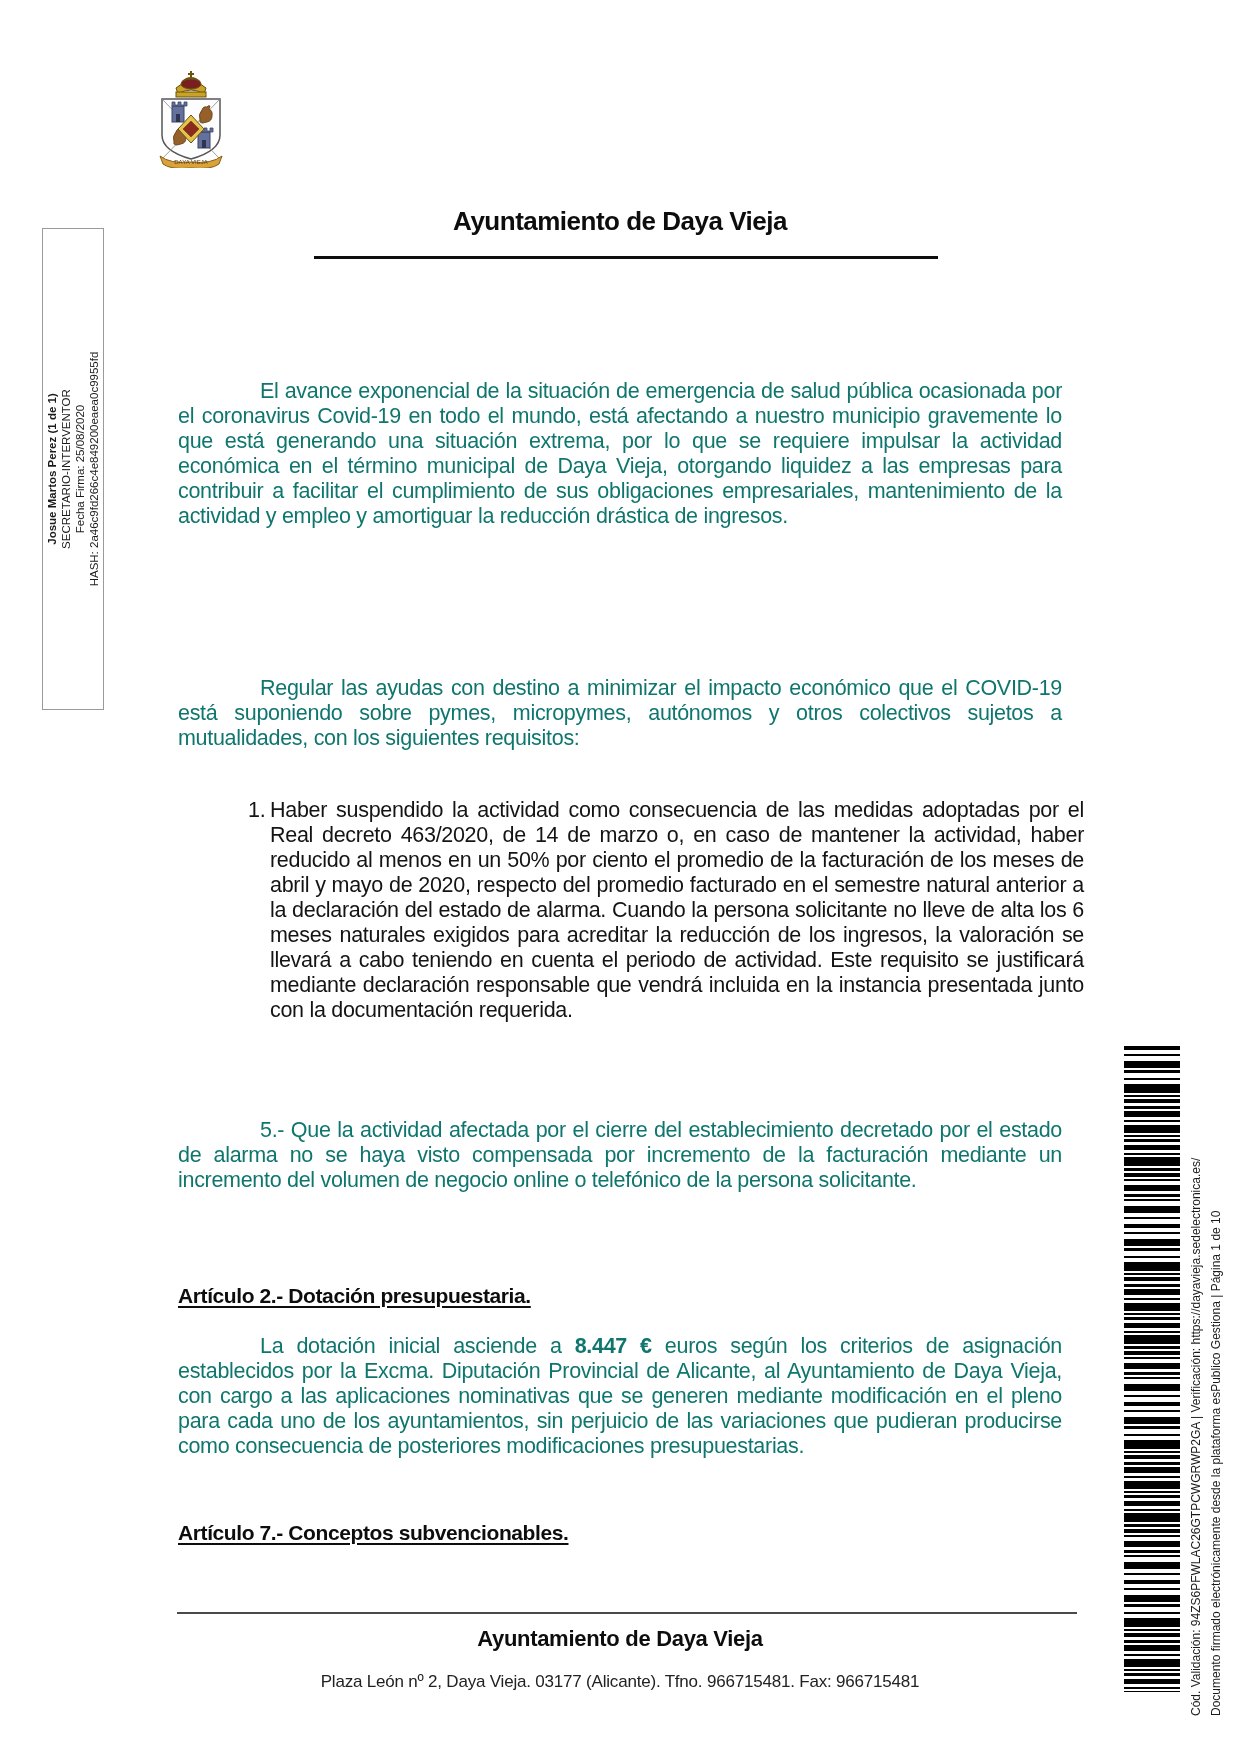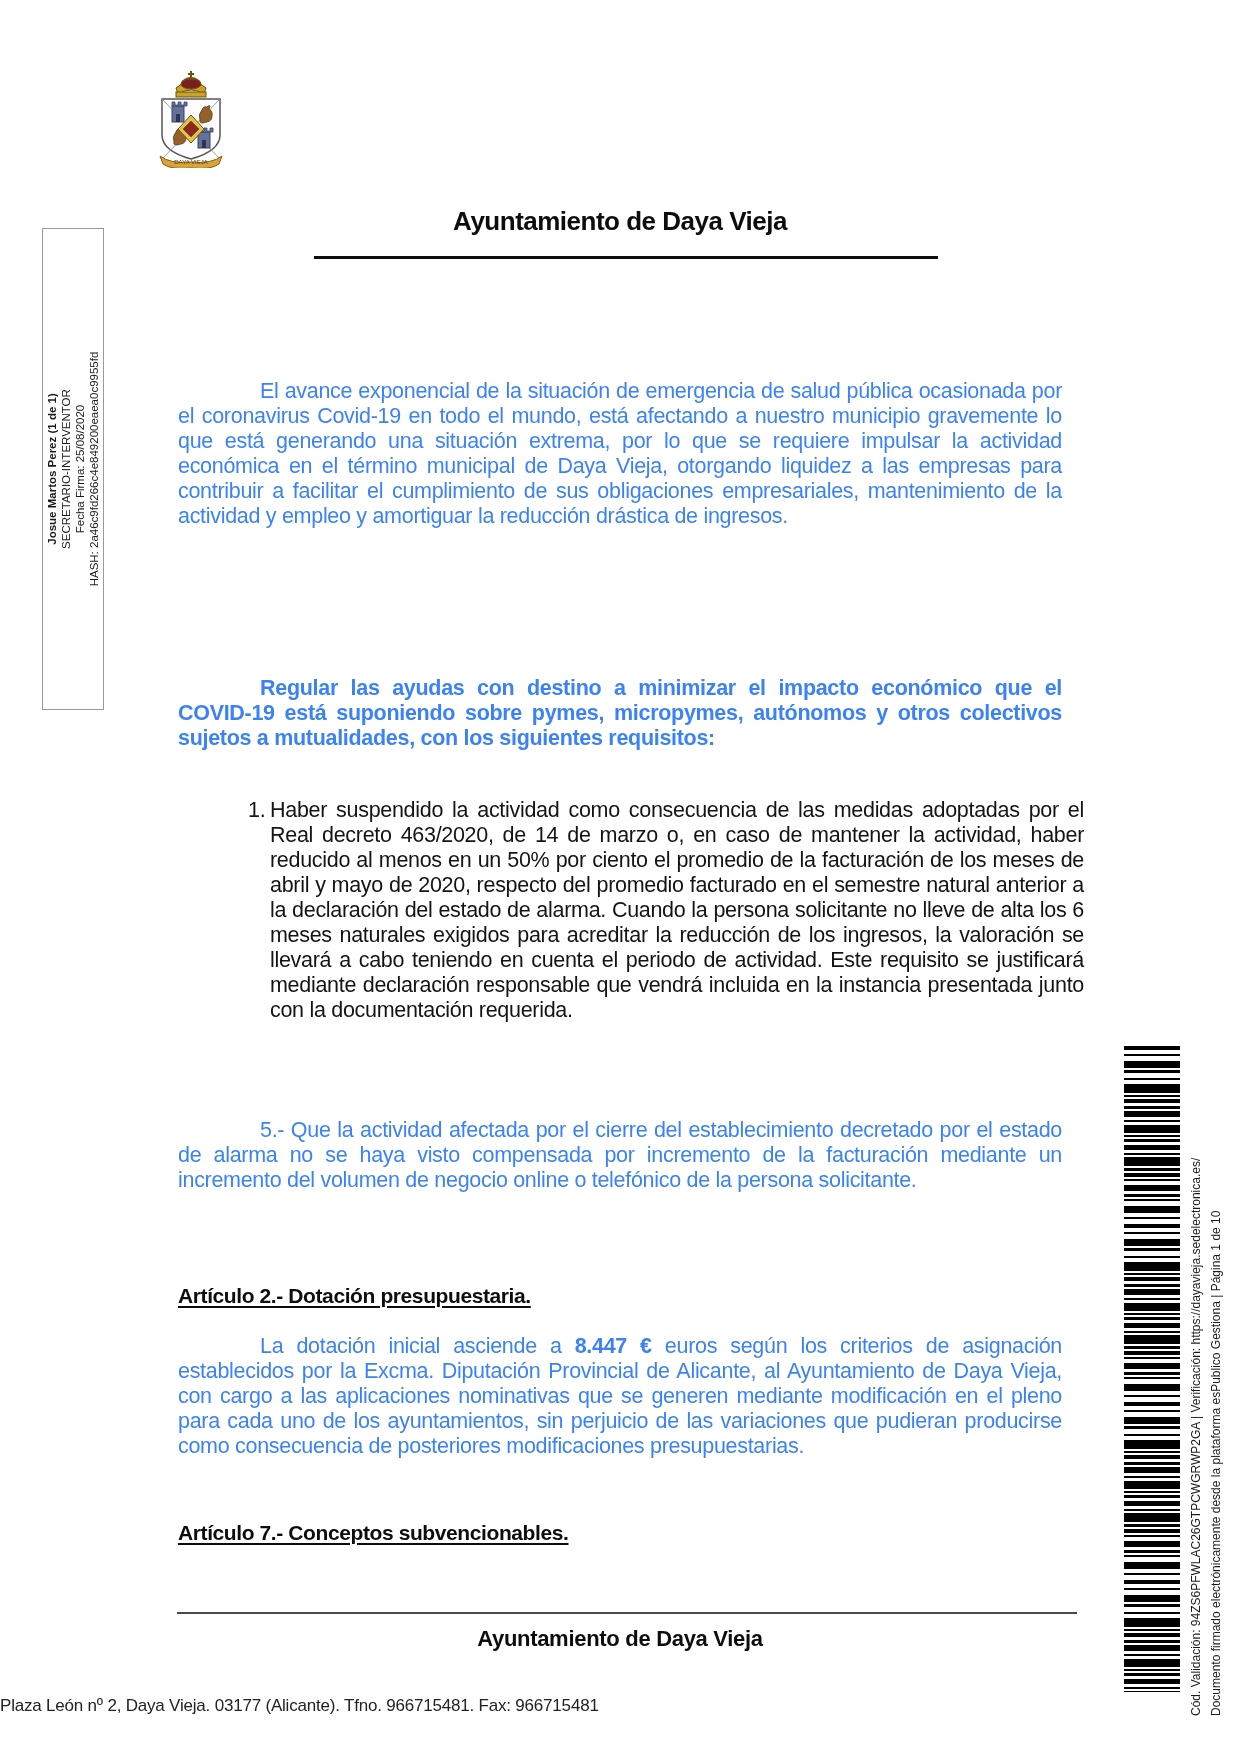--- a/index.html
+++ b/index.html
@@ -14,57 +14,57 @@
   .page-title{
     position:absolute;left:0;top:206px;width:1240px;text-align:center;
     font-size:26px;font-weight:bold;letter-spacing:-0.5px;color:#0d0d0d;
   }
   .title-rule{
     position:absolute;left:314px;top:256px;width:624px;height:0;
     border-top:3px solid #0d0d0d;
   }
   
   .block{position:absolute;left:178px;width:884px;line-height:25px;
-    text-align:justify;color:#3b82f6;}
+    text-align:justify;color:#0f766e;}
   .doc-heading{
     top:272px;font-size:21px;font-weight:bold;letter-spacing:-0.5px;color:#0d0d0d;
   }
   .body-par{font-size:21.5px;letter-spacing:-0.3px;}
   .indent{text-indent:82px;}
   .intro{top:379px;}
   .art-title{
     position:absolute;left:178px;font-size:21px;font-weight:bold;
     letter-spacing:-0.4px;color:#0d0d0d;
     text-decoration:underline;text-decoration-thickness:2px;text-underline-offset:3px;
   }
   .art1{top:599px;}
   .art2{top:1284px;}
   .art3{top:1521px;}
-  .regular-par{top:676px;font-weight:bold;}
+  .regular-par{top:676px;}
   .list-item{
     position:absolute;left:248px;top:798px;width:814px;line-height:25px;
     text-align:justify;font-size:21.5px;letter-spacing:-0.3px;color:#141414;
     padding-left:22px;text-indent:-22px;box-sizing:content-box;
   }
   .list-num{display:inline-block;width:22px;text-indent:0;}
   .clause2{top:1118px;}
   .dotacion{top:1334px;}
   .amount{font-weight:bold;}
   
   .footer-rule{
     position:absolute;left:177px;top:1612px;width:900px;height:0;
     border-top:2px solid #4a4a4a;
   }
   .footer-title{
     position:absolute;left:0;top:1626px;width:1240px;text-align:center;
     font-size:22px;font-weight:bold;letter-spacing:-0.3px;color:#0d0d0d;
   }
   .footer-address{
-    position:absolute;left:0;top:1672px;width:1240px;
-    font-size:17px;letter-spacing:-0.2px;color:#222;margin-top:24px;
+    position:absolute;left:0;top:1672px;width:1240px;text-align:center;
+    font-size:17px;letter-spacing:-0.2px;color:#222;
   }
   
   .sig-box{
     position:absolute;left:42px;top:228px;width:60px;height:480px;
     border:1px solid #9a9a9a;background:#fff;
   }
   .sig-rotor{
     position:absolute;left:1px;top:0;width:480px;height:58px;
     transform-origin:0 0;transform:rotate(-90deg) translateX(-480px);
     display:flex;flex-direction:column;justify-content:center;text-align:center;

